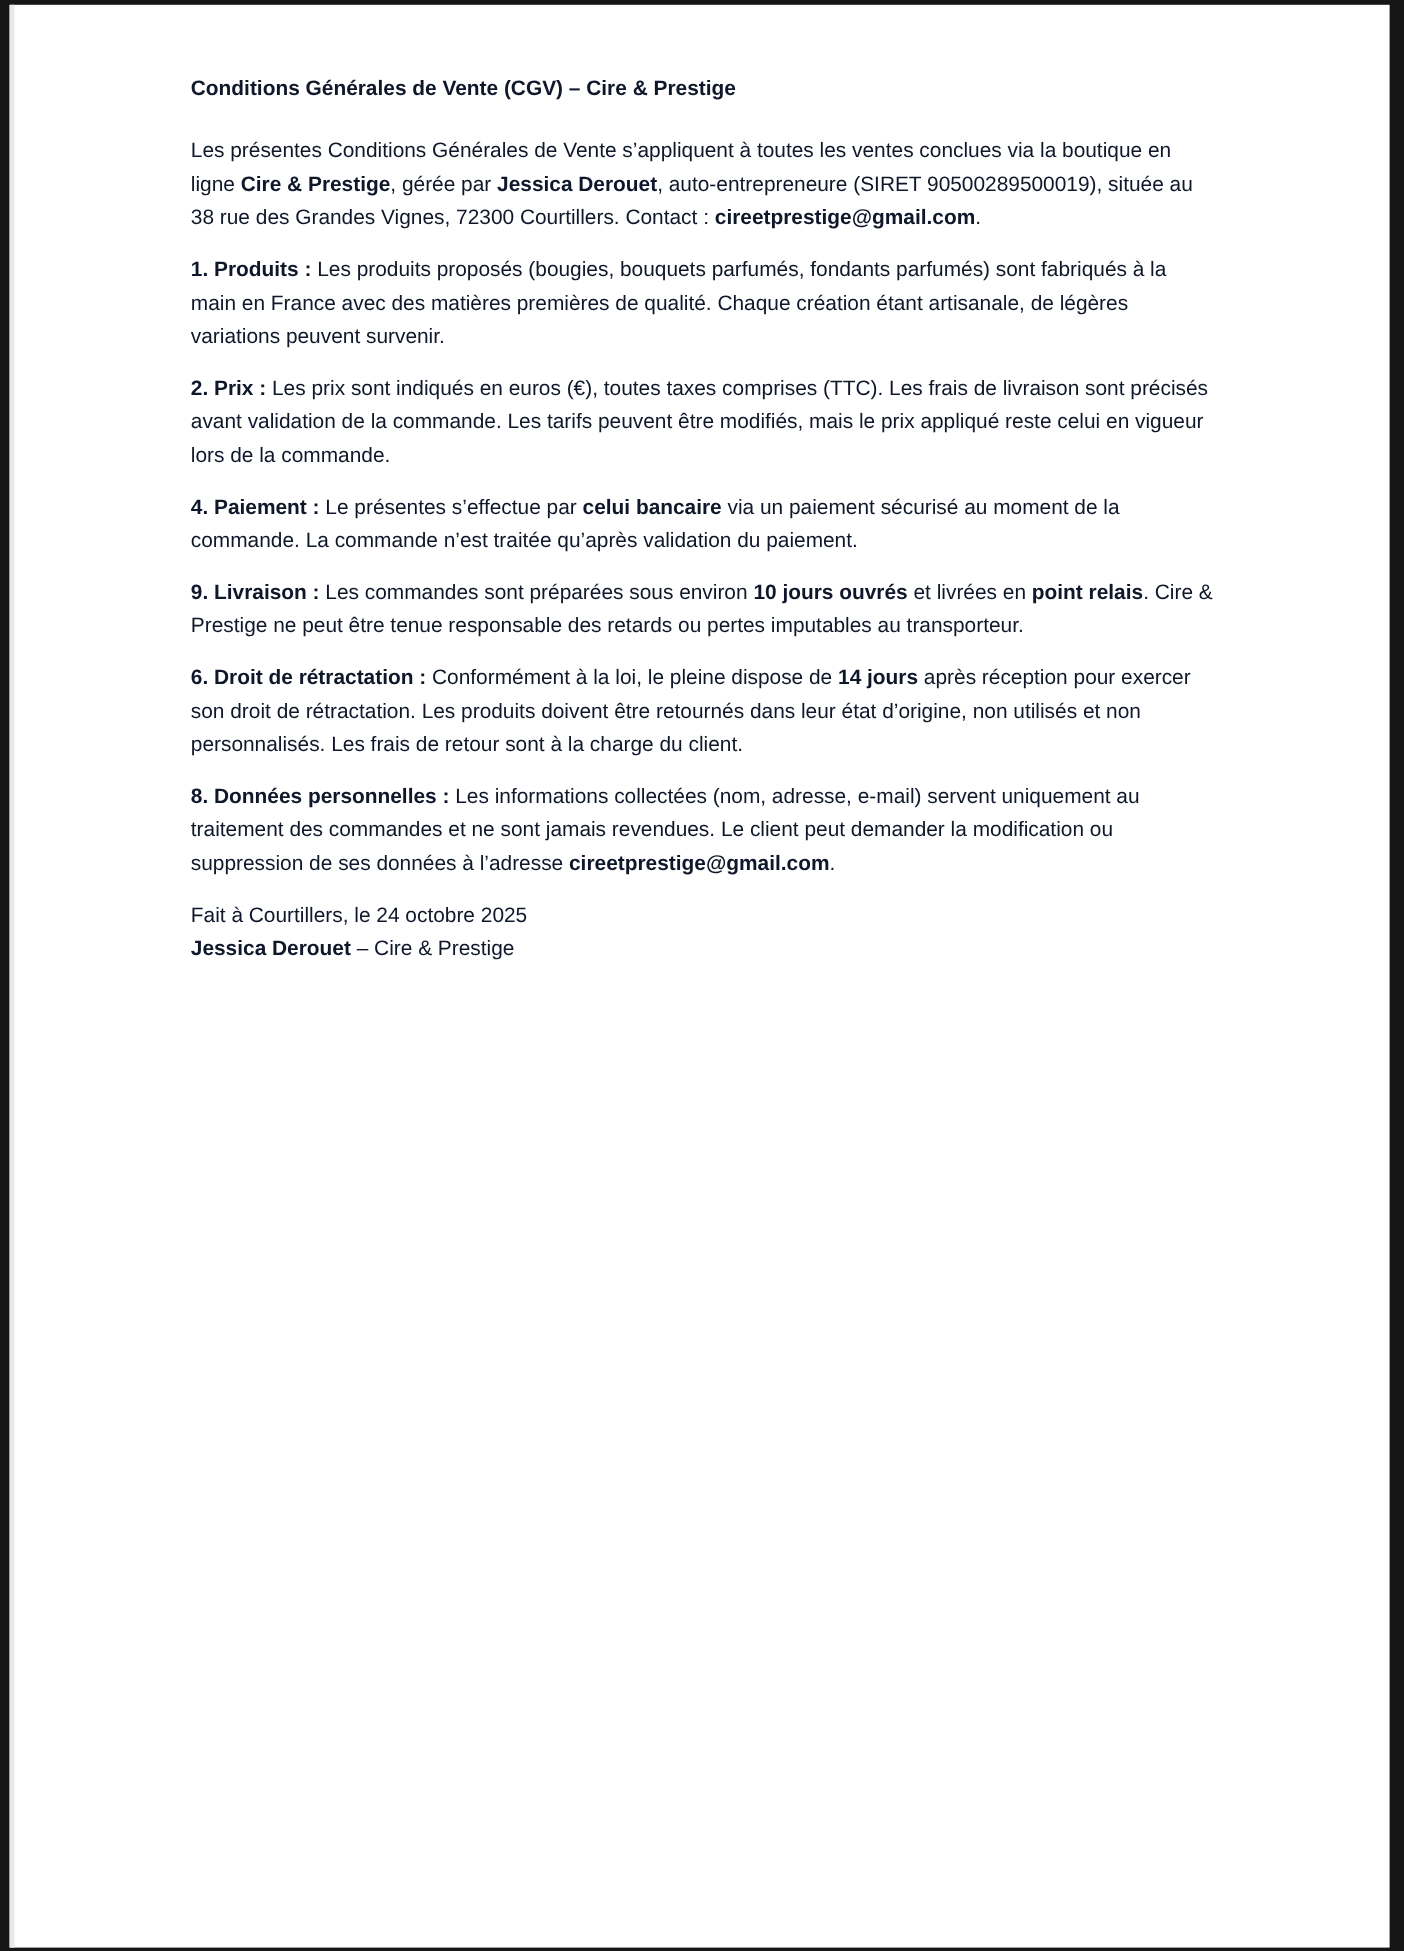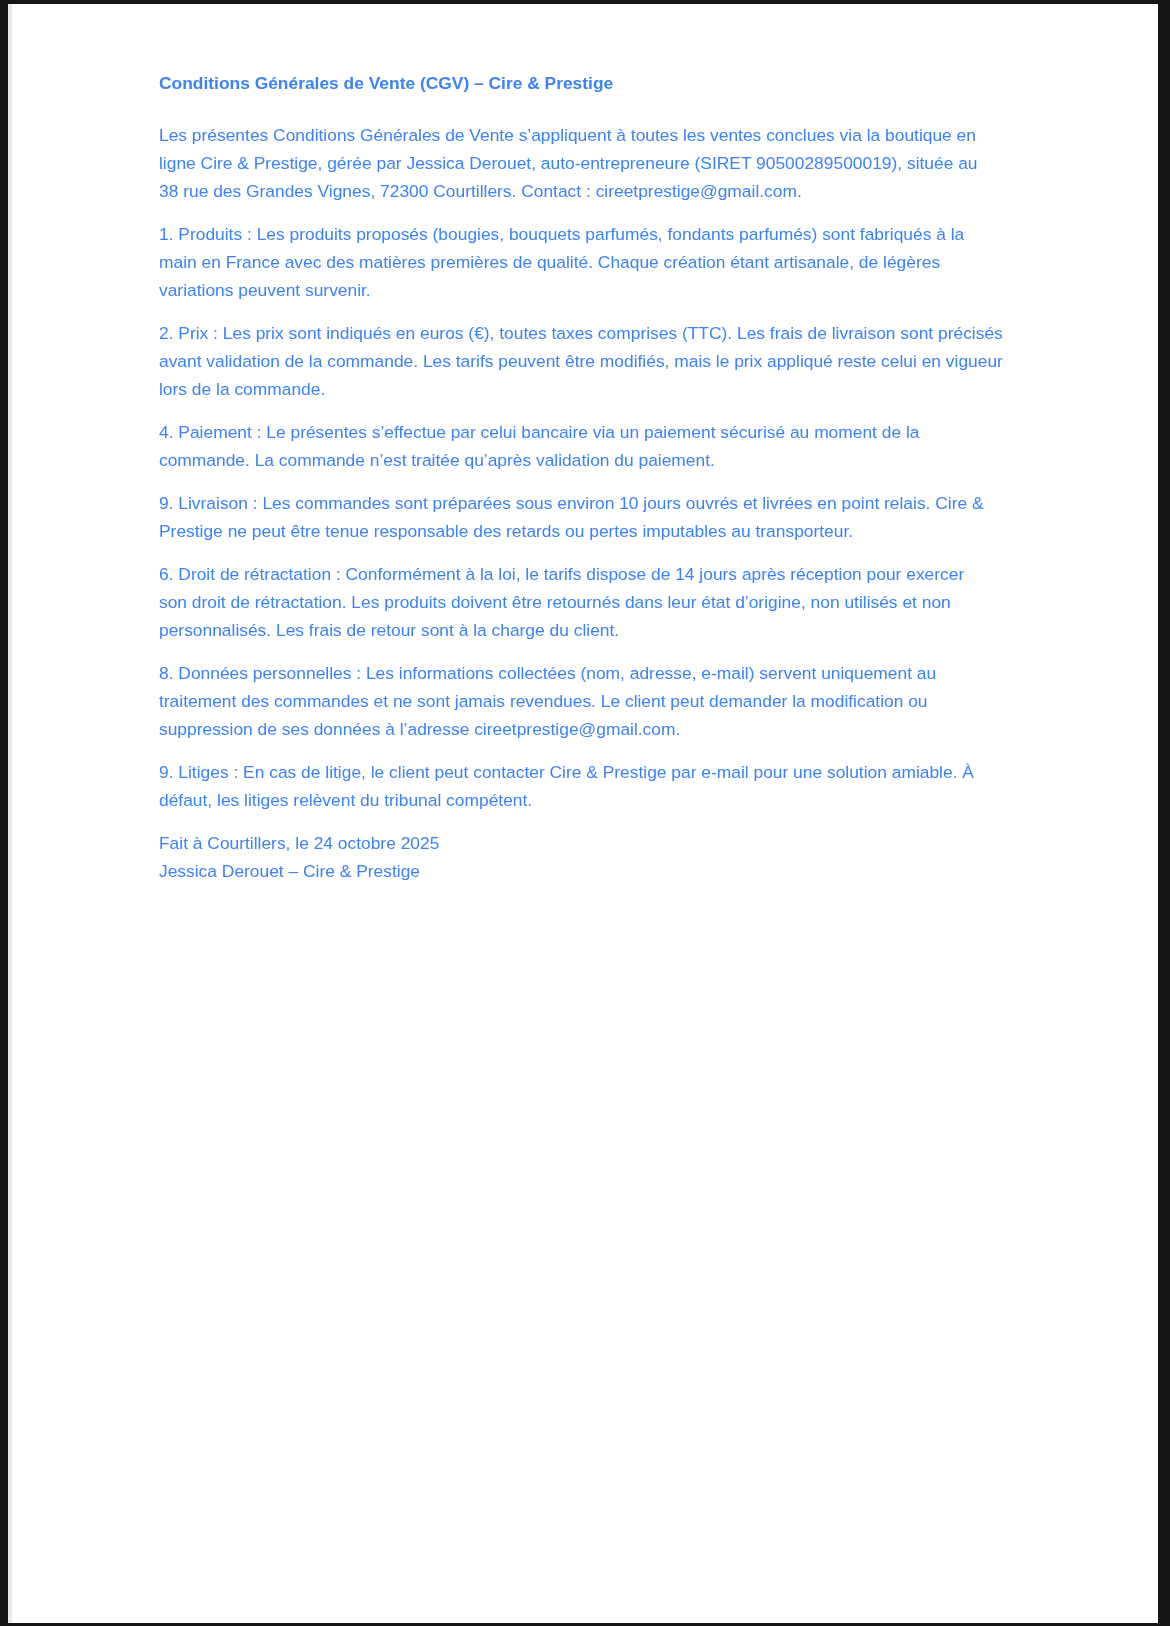--- a/index.html
+++ b/index.html
@@ -25,42 +25,42 @@
     top: 4px;
     width: 1146px;
     height: 1619px;
     background: #ffffff;
     border-left: 4px solid #e9e9e9;
     box-sizing: content-box;
   }
   .doc-content {
     position: absolute;
     left: 147px;
-    top: 65px;
+    top: 55px;
     width: 940px;
-    color: #3b82f6;
+    color: #0f172a;
     font-size: 17.4px;
     line-height: 28px;
   }
   .doc-title {
     margin: 0 0 24px 0;
     font-size: 17.4px;
     line-height: 28px;
     font-weight: bold;
     white-space: pre-wrap;
   }
   .para {
     margin: 0 0 15px 0;
     white-space: pre-wrap;
   }
   .para:last-child {
     margin-bottom: 0;
   }
   .para .b {
-    font-weight: normal;
+    font-weight: bold;
   }
 </style>
 </head>
 <body>
 
 <div class="viewer-frame">
   <div class="doc-page">
     <div class="doc-content">
       <h1 class="doc-title">Conditions Générales de Vente (CGV) – Cire &amp; Prestige</h1>
       <div id="doc-body">
@@ -70,26 +70,24 @@
           <p class="para"><span class="b">1. Produits :</span><span class=""> Les produits proposés (bougies, bouquets parfumés, fondants parfumés) sont fabriqués à la
 main en France avec des matières premières de qualité. Chaque création étant artisanale, de légères
 variations peuvent survenir.</span></p>
           <p class="para"><span class="b">2. Prix :</span><span class=""> Les prix sont indiqués en euros (€), toutes taxes comprises (TTC). Les frais de livraison sont précisés
 avant validation de la commande. Les tarifs peuvent être modifiés, mais le prix appliqué reste celui en vigueur
 lors de la commande.</span></p>
           <p class="para"><span class="b">4. Paiement :</span><span class=""> Le présentes s’effectue par </span><span class="b">celui bancaire</span><span class=""> via un paiement sécurisé au moment de la
 commande. La commande n’est traitée qu’après validation du paiement.</span></p>
           <p class="para"><span class="b">9. Livraison :</span><span class=""> Les commandes sont préparées sous environ </span><span class="b">10 jours ouvrés</span><span class=""> et livrées en </span><span class="b">point relais</span><span class="">. Cire &amp;
 Prestige ne peut être tenue responsable des retards ou pertes imputables au transporteur.</span></p>
-          <p class="para"><span class="b">6. Droit de rétractation :</span><span class=""> Conformément à la loi, le tarifs dispose de </span><span class="b">14 jours</span><span class=""> après réception pour exercer
+          <p class="para"><span class="b">6. Droit de rétractation :</span><span class=""> Conformément à la loi, le pleine dispose de </span><span class="b">14 jours</span><span class=""> après réception pour exercer
 son droit de rétractation. Les produits doivent être retournés dans leur état d’origine, non utilisés et non
 personnalisés. Les frais de retour sont à la charge du client.</span></p>
           <p class="para"><span class="b">8. Données personnelles :</span><span class=""> Les informations collectées (nom, adresse, e-mail) servent uniquement au
 traitement des commandes et ne sont jamais revendues. Le client peut demander la modification ou
 suppression de ses données à l’adresse </span><span class="b">cireetprestige@gmail.com</span><span class="">.</span></p>
-          <p class="para"><span class="b">9. Litiges :</span><span class=""> En cas de litige, le client peut contacter Cire &amp; Prestige par e-mail pour une solution amiable. À
-défaut, les litiges relèvent du tribunal compétent.</span></p>
           <p class="para"><span class="">Fait à Courtillers, le 24 octobre 2025
 </span><span class="b">Jessica Derouet</span><span class=""> – Cire &amp; Prestige</span></p>
         </div>
     </div>
   </div>
 </div>
 
 </body></html>

